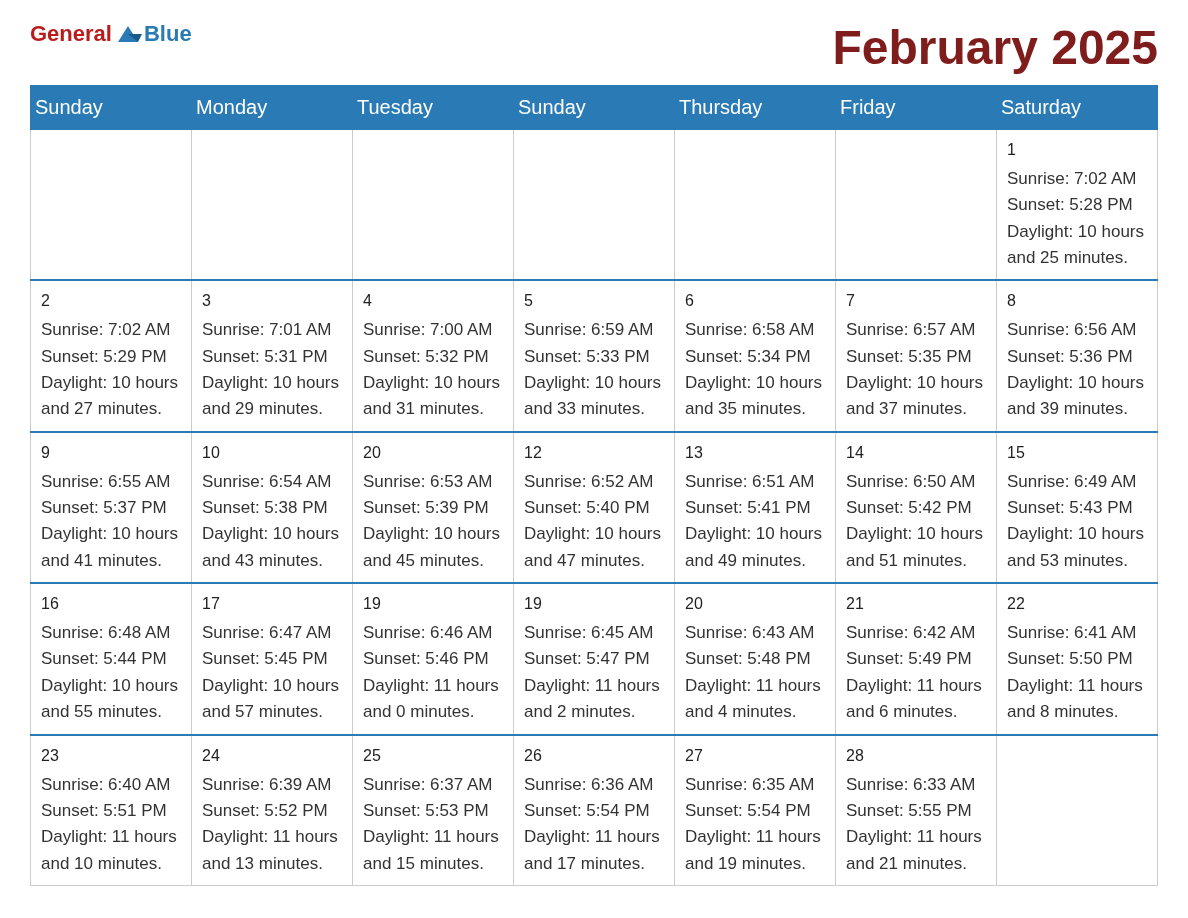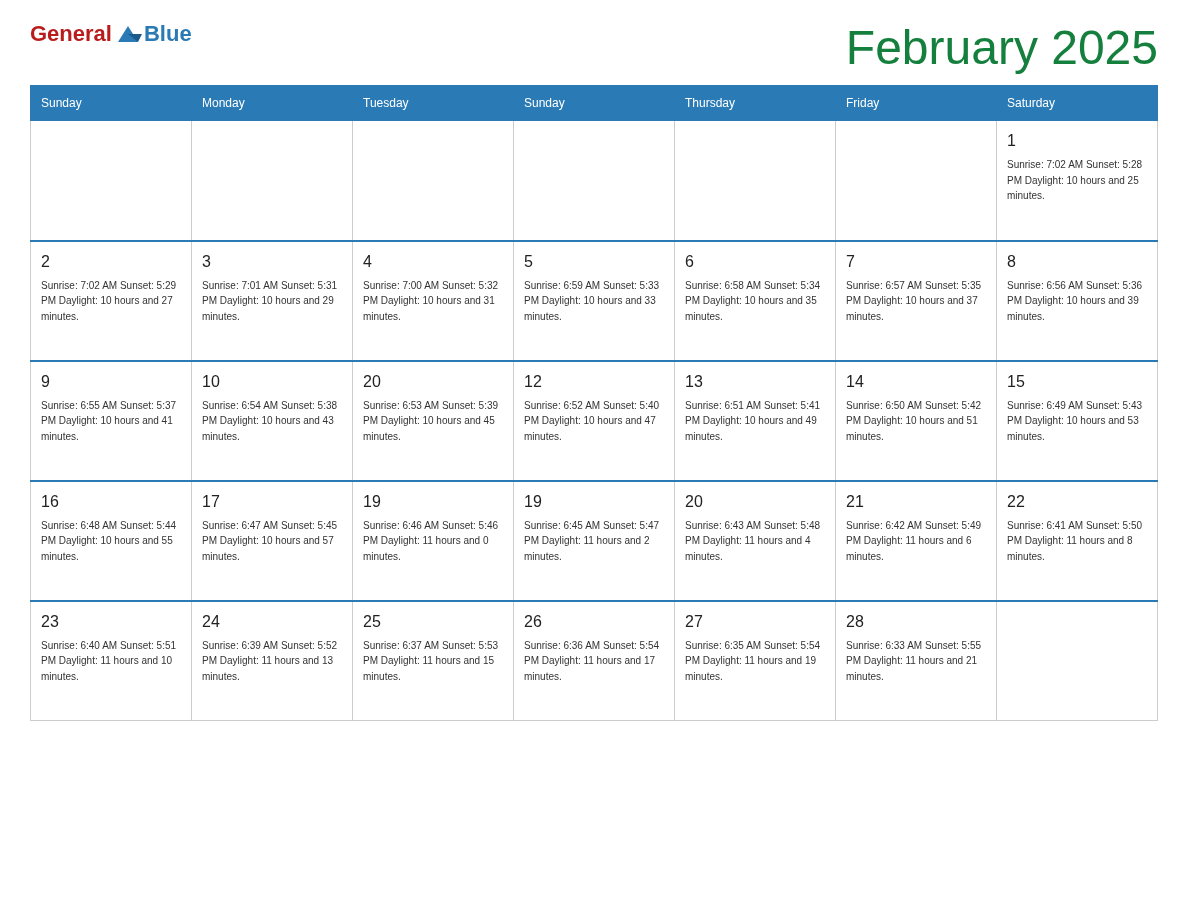--- a/index.html
+++ b/index.html
@@ -35,39 +35,39 @@
     .logo-text-blue {
       font-size: 22px;
       font-weight: bold;
       color: #2a7ab5;
     }
     .title-block {
       text-align: right;
     }
     .calendar-title {
       font-size: 48px;
-      font-weight: normal;
-      color: #15803d;
+      font-weight: bold;
+      color: #7f1d1d;
     }
     .calendar-subtitle {
       font-size: 20px;
       color: #333;
       margin-top: 2px;
     }
     .calendar {
       width: 100%;
       border-collapse: collapse;
       margin-top: 8px;
     }
     .calendar th {
       background: #2a7ab5;
       color: #fff;
-      font-size: 12px;
+      font-size: 20px;
       font-weight: normal;
-      padding: 10px 10px;
+      padding: 10px 4px;
       text-align: left;
       border: 1px solid #2a7ab5;
     }
     .calendar td {
       vertical-align: top;
       padding: 8px 10px;
       border: 1px solid #ccc;
       width: calc(100% / 7);
       min-height: 110px;
       font-size: 12.5px;
@@ -81,21 +81,21 @@
       border-top: 1px solid #ccc;
     }
     .day-number {
       font-size: 16px;
       font-weight: normal;
       display: block;
       margin-bottom: 4px;
       color: #222;
     }
     .day-info {
-      font-size: 10px;
+      font-size: 17px;
       color: #333;
       line-height: 1.55;
     }
     .empty-cell {
       background: #f9f9f9;
     }
     .calendar tbody tr td {
       min-height: 110px;
       height: 120px;
     }

